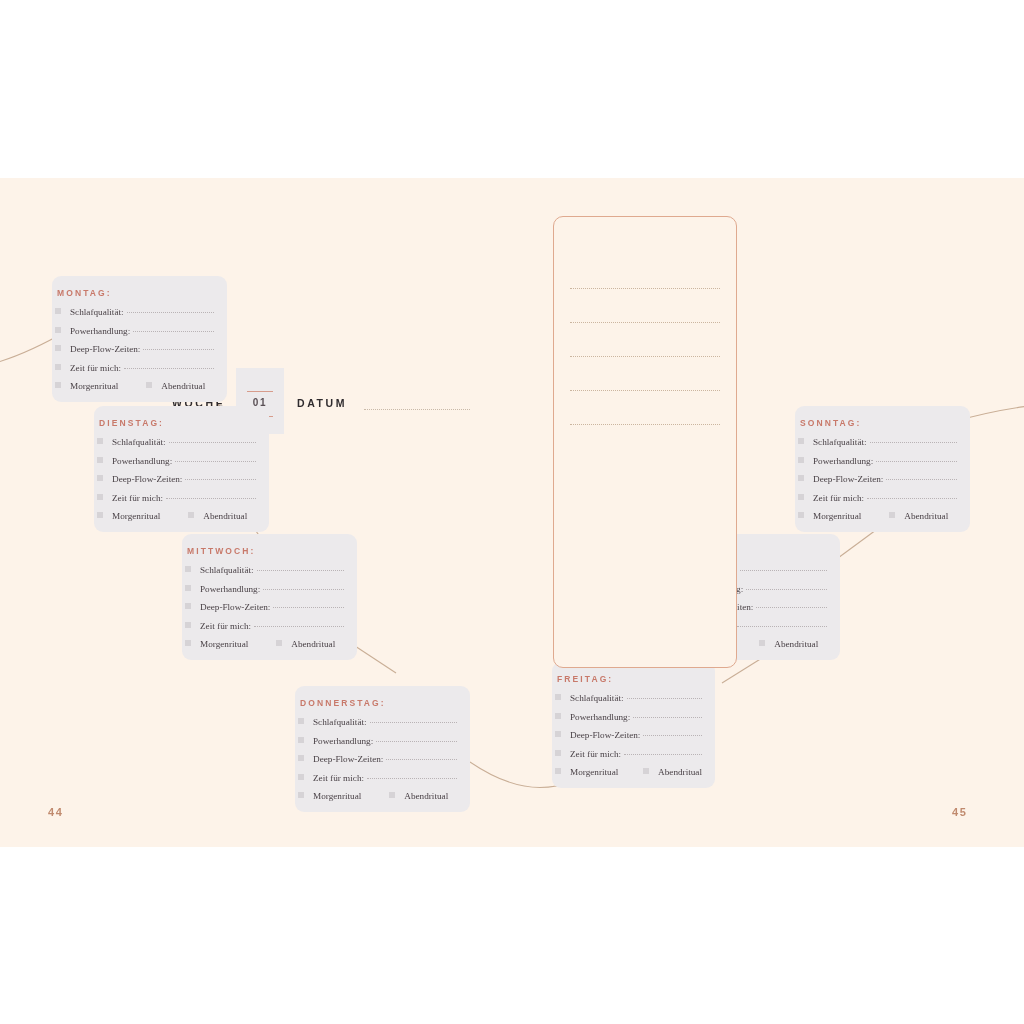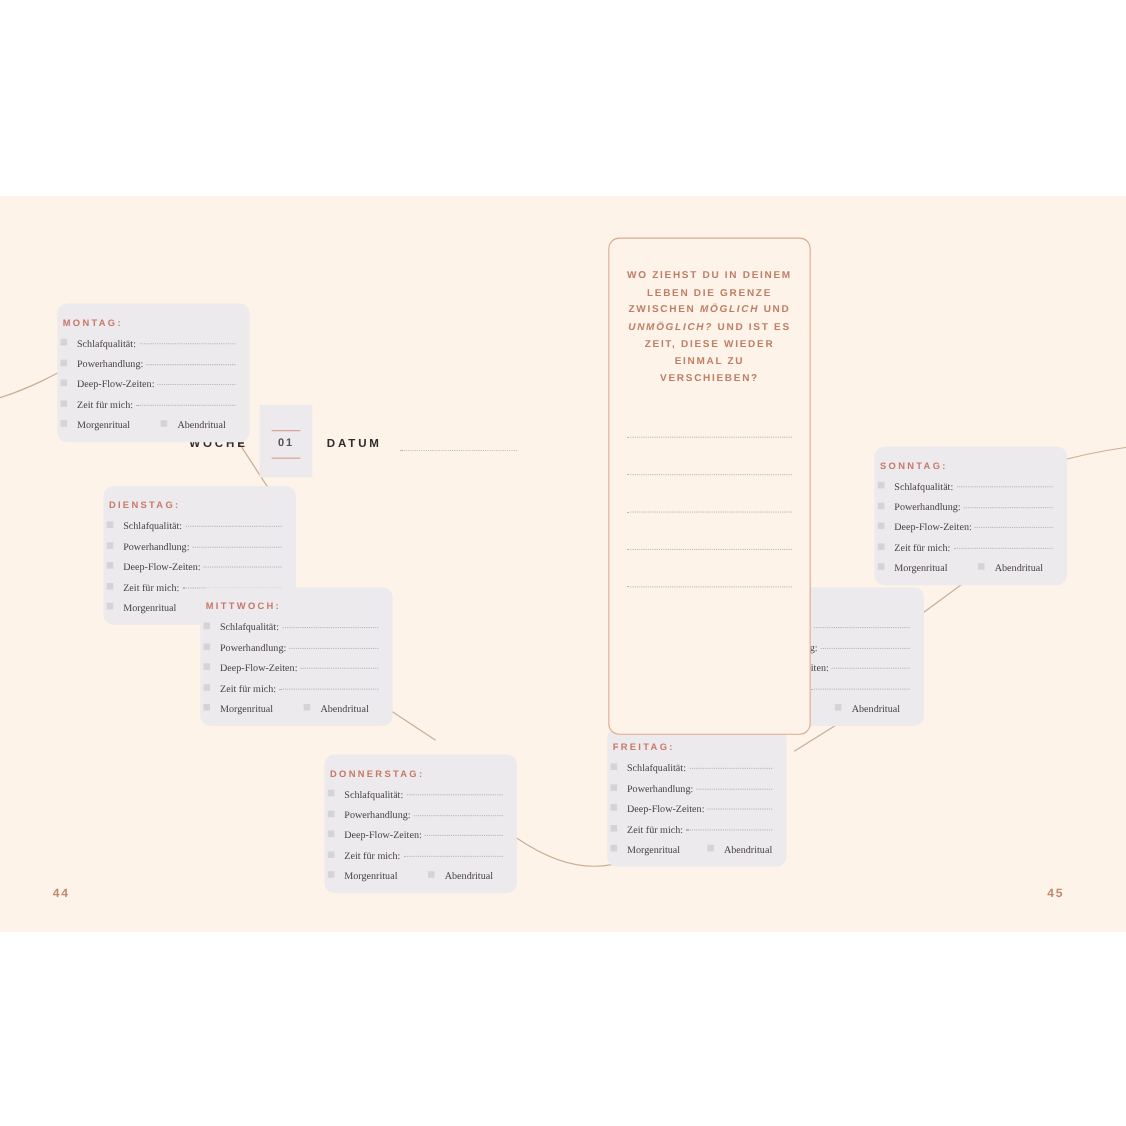--- a/index.html
+++ b/index.html
@@ -88,21 +88,21 @@
         <span class="dots"></span>
       </div>
       <div class="row ritualrow">
         <span class="chk"></span>
         <span class="rlabel">Morgenritual</span>
         <span class="gap"></span>
         <span class="chk"></span>
         <span class="rlabel">Abendritual</span>
       </div>
     </div>
-  <div class="daycard" id="card-dienstag" style="left:94px;top:228px;width:175px;margin-top:36px;">
+  <div class="daycard" id="card-dienstag" style="left:94px;top:228px;width:175px;">
       <div class="dtitle">DIENSTAG:</div>
       <div class="row">
         <span class="chk"></span>
         <span class="rlabel">Schlafqualität:</span>
         <span class="dots"></span>
       </div>
       <div class="row">
         <span class="chk"></span>
         <span class="rlabel">Powerhandlung:</span>
         <span class="dots"></span>
@@ -271,21 +271,20 @@
         <span class="chk"></span>
         <span class="rlabel">Morgenritual</span>
         <span class="gap"></span>
         <span class="chk"></span>
         <span class="rlabel">Abendritual</span>
       </div>
     </div>
 
 
   <div class="ocard" id="qcard" style="left:553px;top:38px;width:184px;height:452px;padding-top:26px;">
-    <div id="qtext"><span>WO ZIEHST DU IN DEINEM LEBEN DIE GRENZE ZWISCHEN </span><i>MÖGLICH</i><span> UND </span><i>UNMÖGLICH?</i><span> UND IST ES ZEIT, DIESE WIEDER EINMAL ZU VERSCHIEBEN?</span></div>
     <div id="qlines">
         <div class="oline" style="margin: 44px 16px 0px;"></div>
         <div class="oline" style="margin: 32px 16px 0px;"></div>
         <div class="oline" style="margin: 32px 16px 0px;"></div>
         <div class="oline" style="margin: 32px 16px 0px;"></div>
         <div class="oline" style="margin: 32px 16px 0px;"></div>
       </div>
   </div>
 
 

